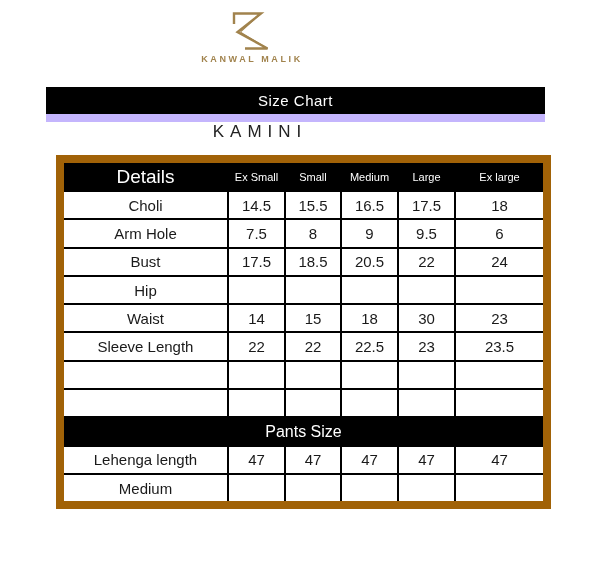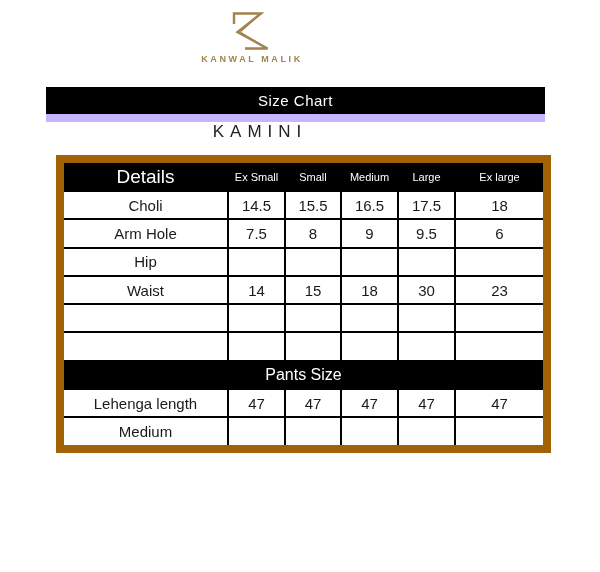--- a/index.html
+++ b/index.html
@@ -128,36 +128,52 @@
         </tr>
         <tr>
           <td>Arm Hole</td>
           <td>7.5</td>
           <td>8</td>
           <td>9</td>
           <td>9.5</td>
           <td>6</td>
         </tr>
         <tr>
+          <td>Bust</td>
+          <td>17.5</td>
+          <td>18.5</td>
+          <td>20.5</td>
+          <td>22</td>
+          <td>24</td>
+        </tr>
+        <tr>
           <td>Hip</td>
           <td></td>
           <td></td>
           <td></td>
           <td></td>
           <td></td>
         </tr>
         <tr>
           <td>Waist</td>
           <td>14</td>
           <td>15</td>
           <td>18</td>
           <td>30</td>
           <td>23</td>
         </tr>
         <tr>
+          <td>Sleeve Length</td>
+          <td>22</td>
+          <td>22</td>
+          <td>22.5</td>
+          <td>23</td>
+          <td>23.5</td>
+        </tr>
+        <tr>
           <td></td>
           <td></td>
           <td></td>
           <td></td>
           <td></td>
           <td></td>
         </tr>
         <tr>
           <td></td>
           <td></td>

